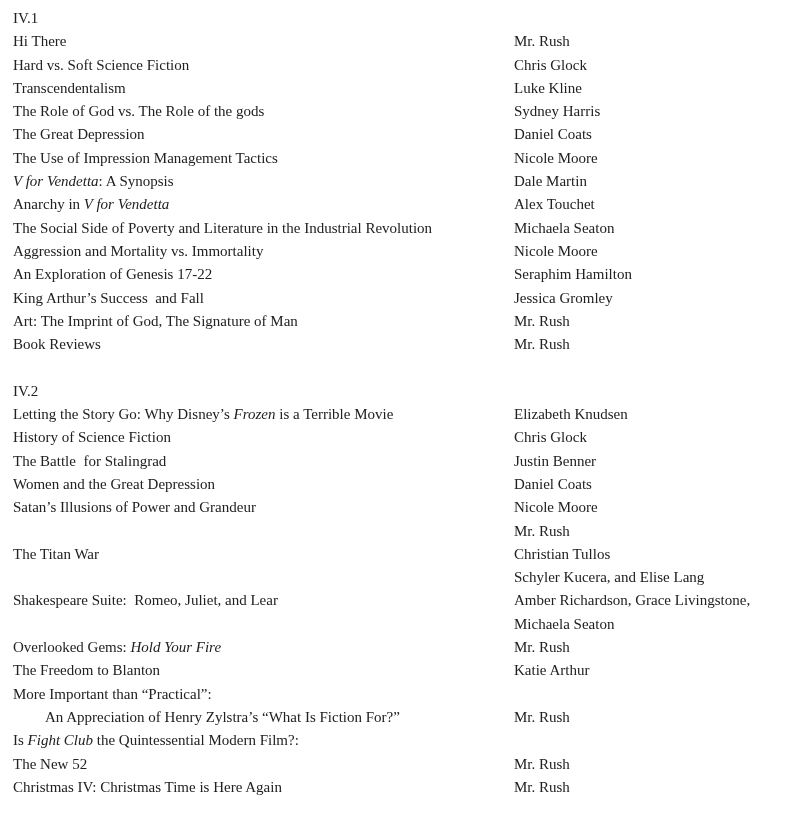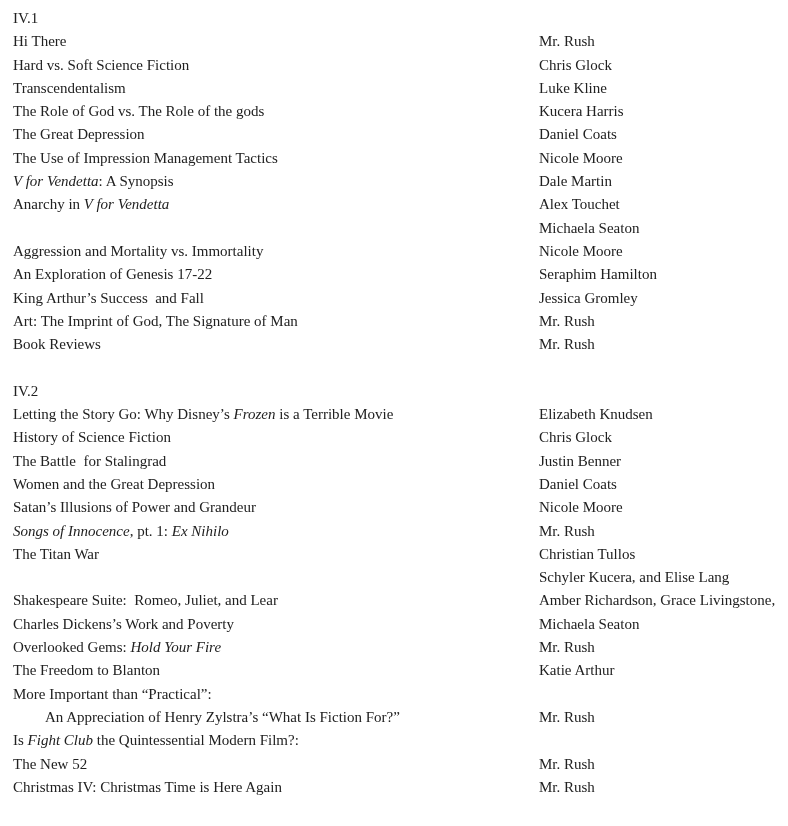--- a/index.html
+++ b/index.html
@@ -28,59 +28,59 @@
     font-size: 15px;
     white-space: pre;          
   }
   .line.indent .title {
     padding-left: 32px;
   }
   .title i {
   }
   .author {
     position: absolute;
-    left: 526px;               
+    left: 501px;               
     top: 0;
     white-space: pre;
   }
   .author.inline {
     position: static;          
   }
 </style>
 </head>
 <body>
 
 <div class="page">
     <div class="line"><span class="title"><span>IV.1</span></span></div>
     <div class="line"><span class="title"><span>Hi There</span></span><span class="author">Mr. Rush</span></div>
     <div class="line"><span class="title"><span>Hard vs. Soft Science Fiction</span></span><span class="author">Chris Glock</span></div>
     <div class="line"><span class="title"><span>Transcendentalism</span></span><span class="author">Luke Kline</span></div>
-    <div class="line"><span class="title"><span>The Role of God vs. The Role of the gods</span></span><span class="author">Kucera Harris</span></div>
+    <div class="line"><span class="title"><span>The Role of God vs. The Role of the gods</span></span><span class="author">Sydney Harris</span></div>
     <div class="line"><span class="title"><span>The Great Depression</span></span><span class="author">Daniel Coats</span></div>
     <div class="line"><span class="title"><span>The Use of Impression Management Tactics</span></span><span class="author">Nicole Moore</span></div>
     <div class="line"><span class="title"><i>V for Vendetta</i><span>: A Synopsis</span></span><span class="author">Dale Martin</span></div>
     <div class="line"><span class="title"><span>Anarchy in </span><i>V for Vendetta</i></span><span class="author">Alex Touchet</span></div>
-    <div class="line"><span class="author">Michaela Seaton</span></div>
+    <div class="line"><span class="title"><span>The Social Side of Poverty and Literature in the Industrial Revolution</span></span><span class="author">Michaela Seaton</span></div>
     <div class="line"><span class="title"><span>Aggression and Mortality vs. Immortality</span></span><span class="author">Nicole Moore</span></div>
     <div class="line"><span class="title"><span>An Exploration of Genesis 17-22</span></span><span class="author">Seraphim Hamilton</span></div>
     <div class="line"><span class="title"><span>King Arthur’s Success  and Fall</span></span><span class="author">Jessica Gromley</span></div>
     <div class="line"><span class="title"><span>Art: The Imprint of God, The Signature of Man</span></span><span class="author">Mr. Rush</span></div>
     <div class="line"><span class="title"><span>Book Reviews</span></span><span class="author">Mr. Rush</span></div>
     <div class="line"></div>
     <div class="line"><span class="title"><span>IV.2</span></span></div>
     <div class="line"><span class="title"><span>Letting the Story Go: Why Disney’s </span><i>Frozen</i><span> is a Terrible Movie</span></span><span class="author">Elizabeth Knudsen</span></div>
     <div class="line"><span class="title"><span>History of Science Fiction</span></span><span class="author">Chris Glock</span></div>
     <div class="line"><span class="title"><span>The Battle  for Stalingrad</span></span><span class="author">Justin Benner</span></div>
     <div class="line"><span class="title"><span>Women and the Great Depression</span></span><span class="author">Daniel Coats</span></div>
     <div class="line"><span class="title"><span>Satan’s Illusions of Power and Grandeur</span></span><span class="author">Nicole Moore</span></div>
-    <div class="line"><span class="title"><i>Songs of Innocence</i><span>, pt. 1: </span><i>Ex Nihilo</i></span><span class="author">Mr. Rush</span></div>
+    <div class="line"><span class="author">Mr. Rush</span></div>
     <div class="line"><span class="title"><span>The Titan War</span></span><span class="author">Christian Tullos</span></div>
     <div class="line"><span class="author">Schyler Kucera, and Elise Lang</span></div>
     <div class="line"><span class="title"><span>Shakespeare Suite:  Romeo, Juliet, and Lear</span></span><span class="author">Amber Richardson, Grace Livingstone,</span></div>
-    <div class="line"><span class="title"><span>Charles Dickens’s Work and Poverty</span></span><span class="author">Michaela Seaton</span></div>
+    <div class="line"><span class="author">Michaela Seaton</span></div>
     <div class="line"><span class="title"><span>Overlooked Gems: </span><i>Hold Your Fire</i></span><span class="author">Mr. Rush</span></div>
     <div class="line"><span class="title"><span>The Freedom to Blanton</span></span><span class="author">Katie Arthur</span></div>
     <div class="line"><span class="title"><span>More Important than “Practical”:</span></span></div>
     <div class="line indent"><span class="title"><span>An Appreciation of Henry Zylstra’s “What Is Fiction For?”</span></span><span class="author">Mr. Rush</span></div>
     <div class="line"><span class="title"><span>Is </span><i>Fight Club</i><span> the Quintessential Modern Film?:</span></span></div>
     <div class="line"><span class="title"><span>The New 52</span></span><span class="author">Mr. Rush</span></div>
     <div class="line"><span class="title"><span>Christmas IV: Christmas Time is Here Again</span></span><span class="author">Mr. Rush</span></div>
   </div>
 
 </body></html>

